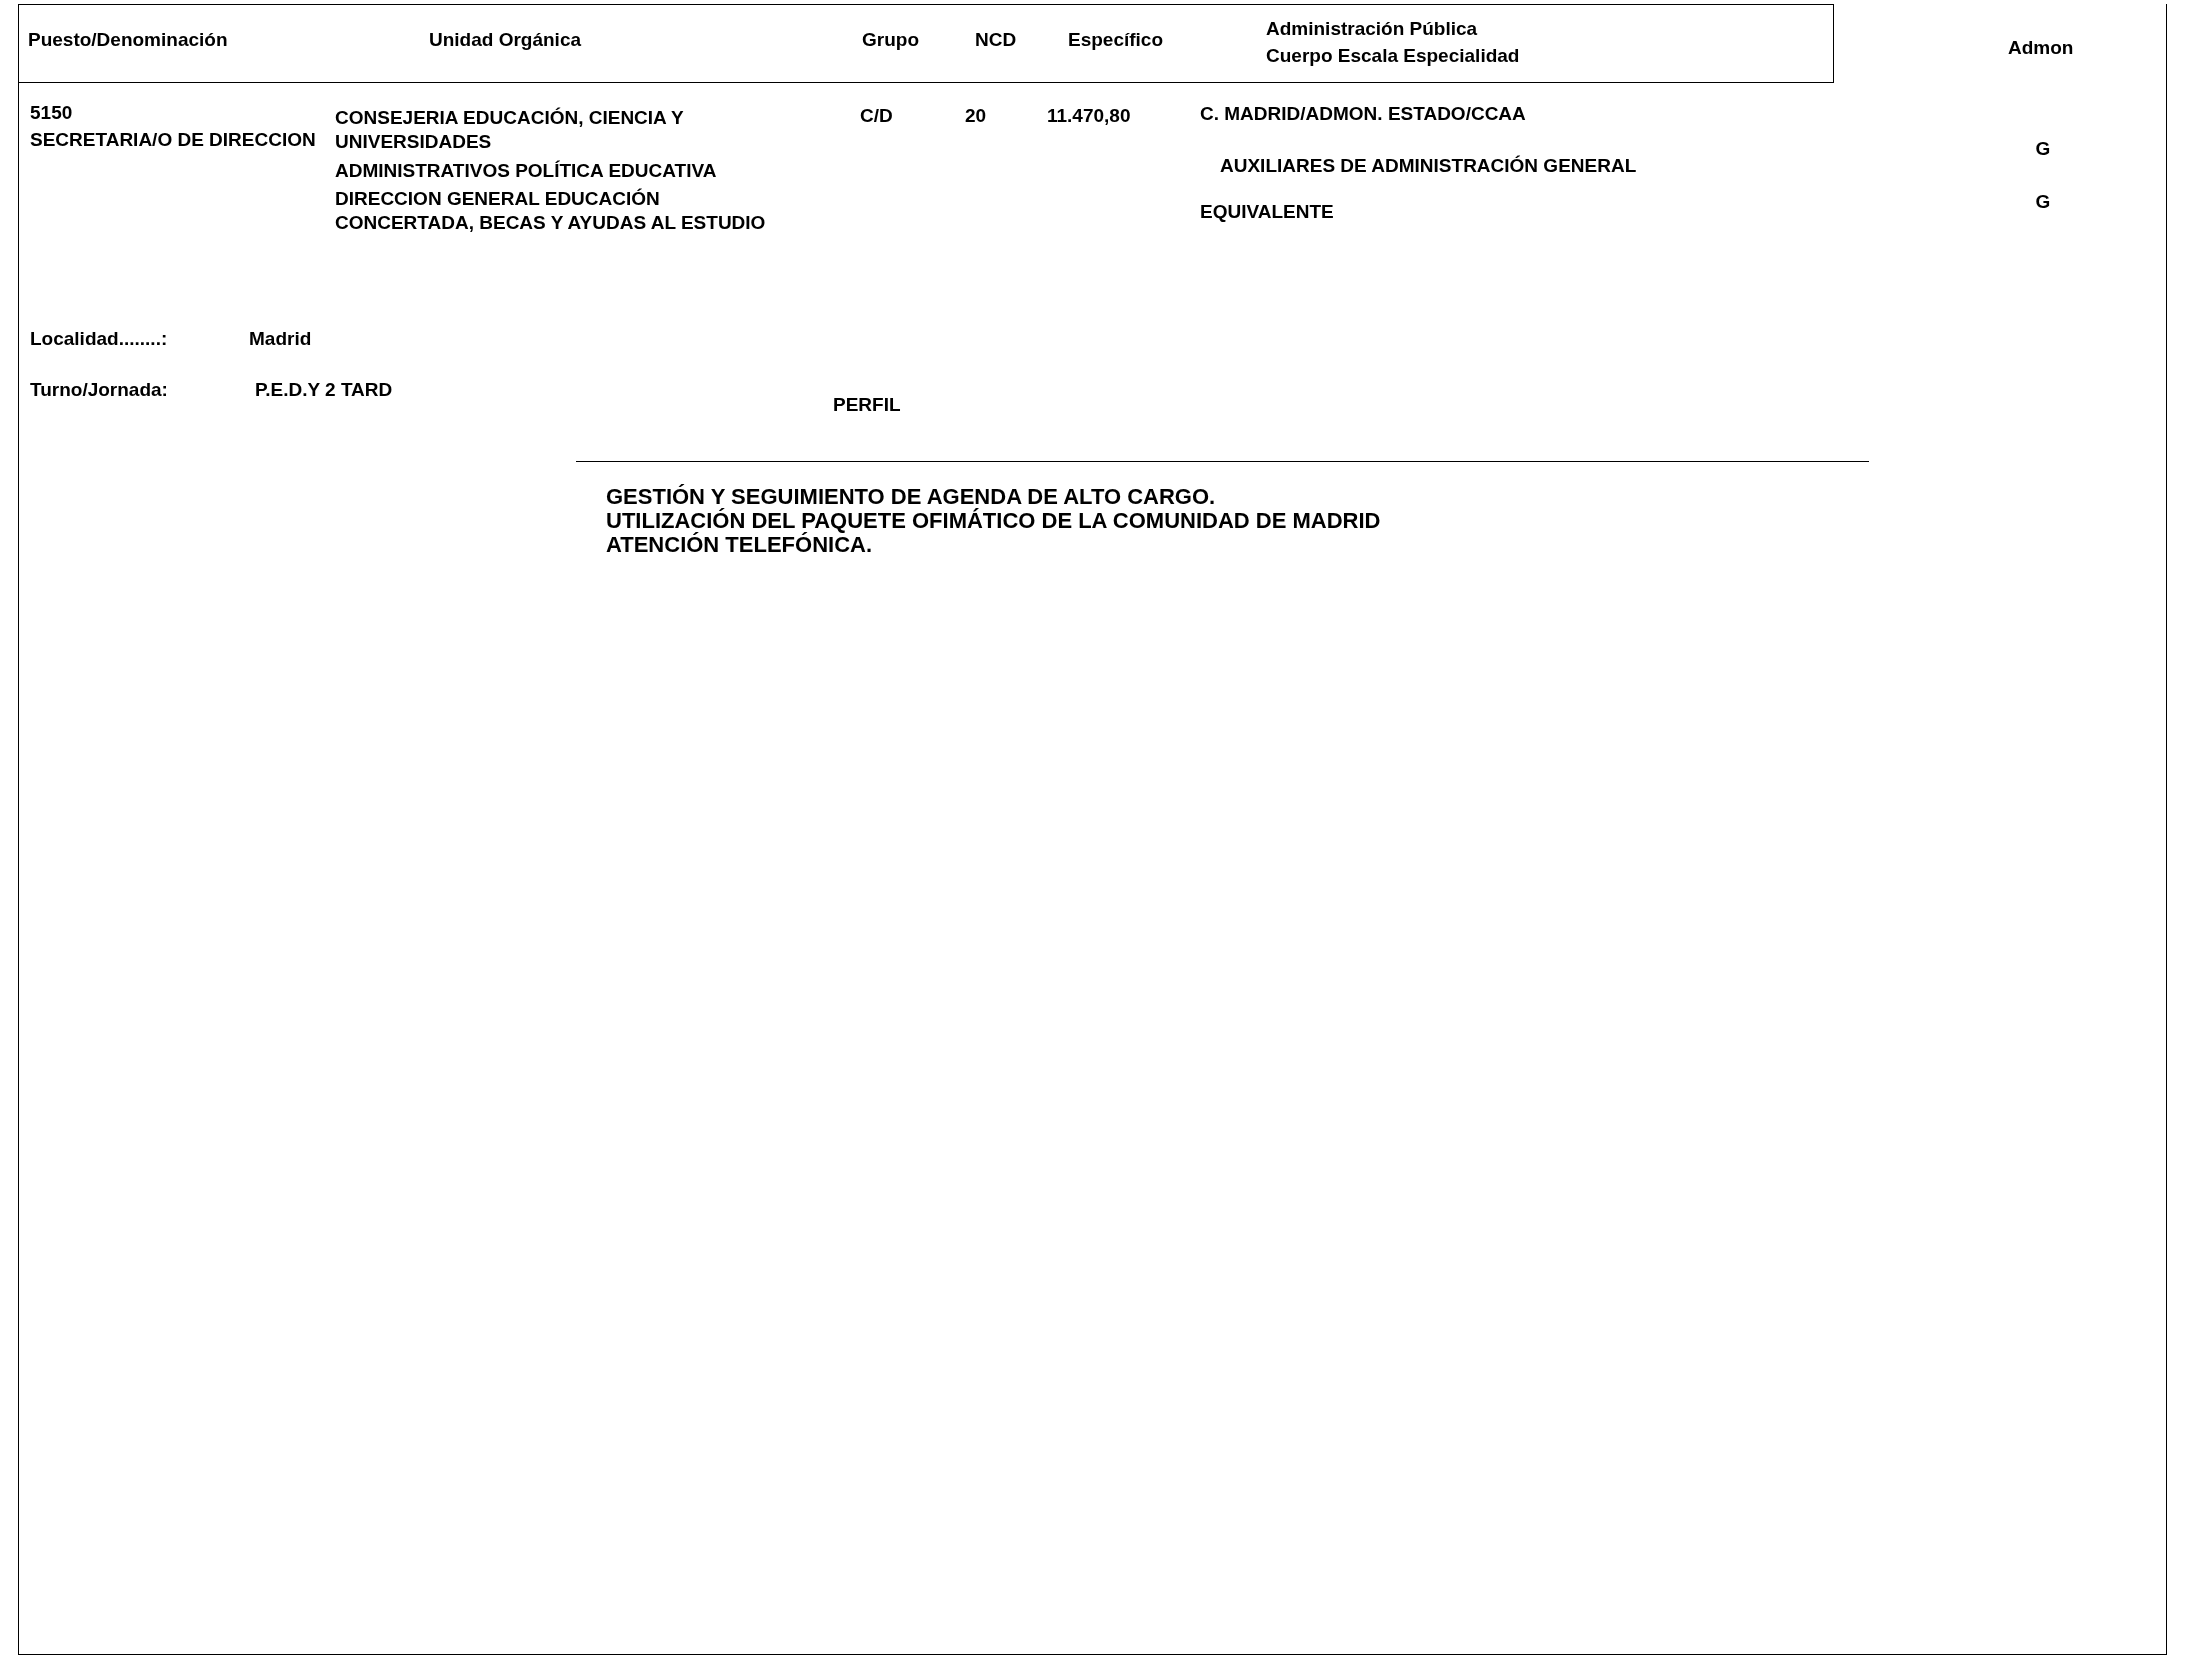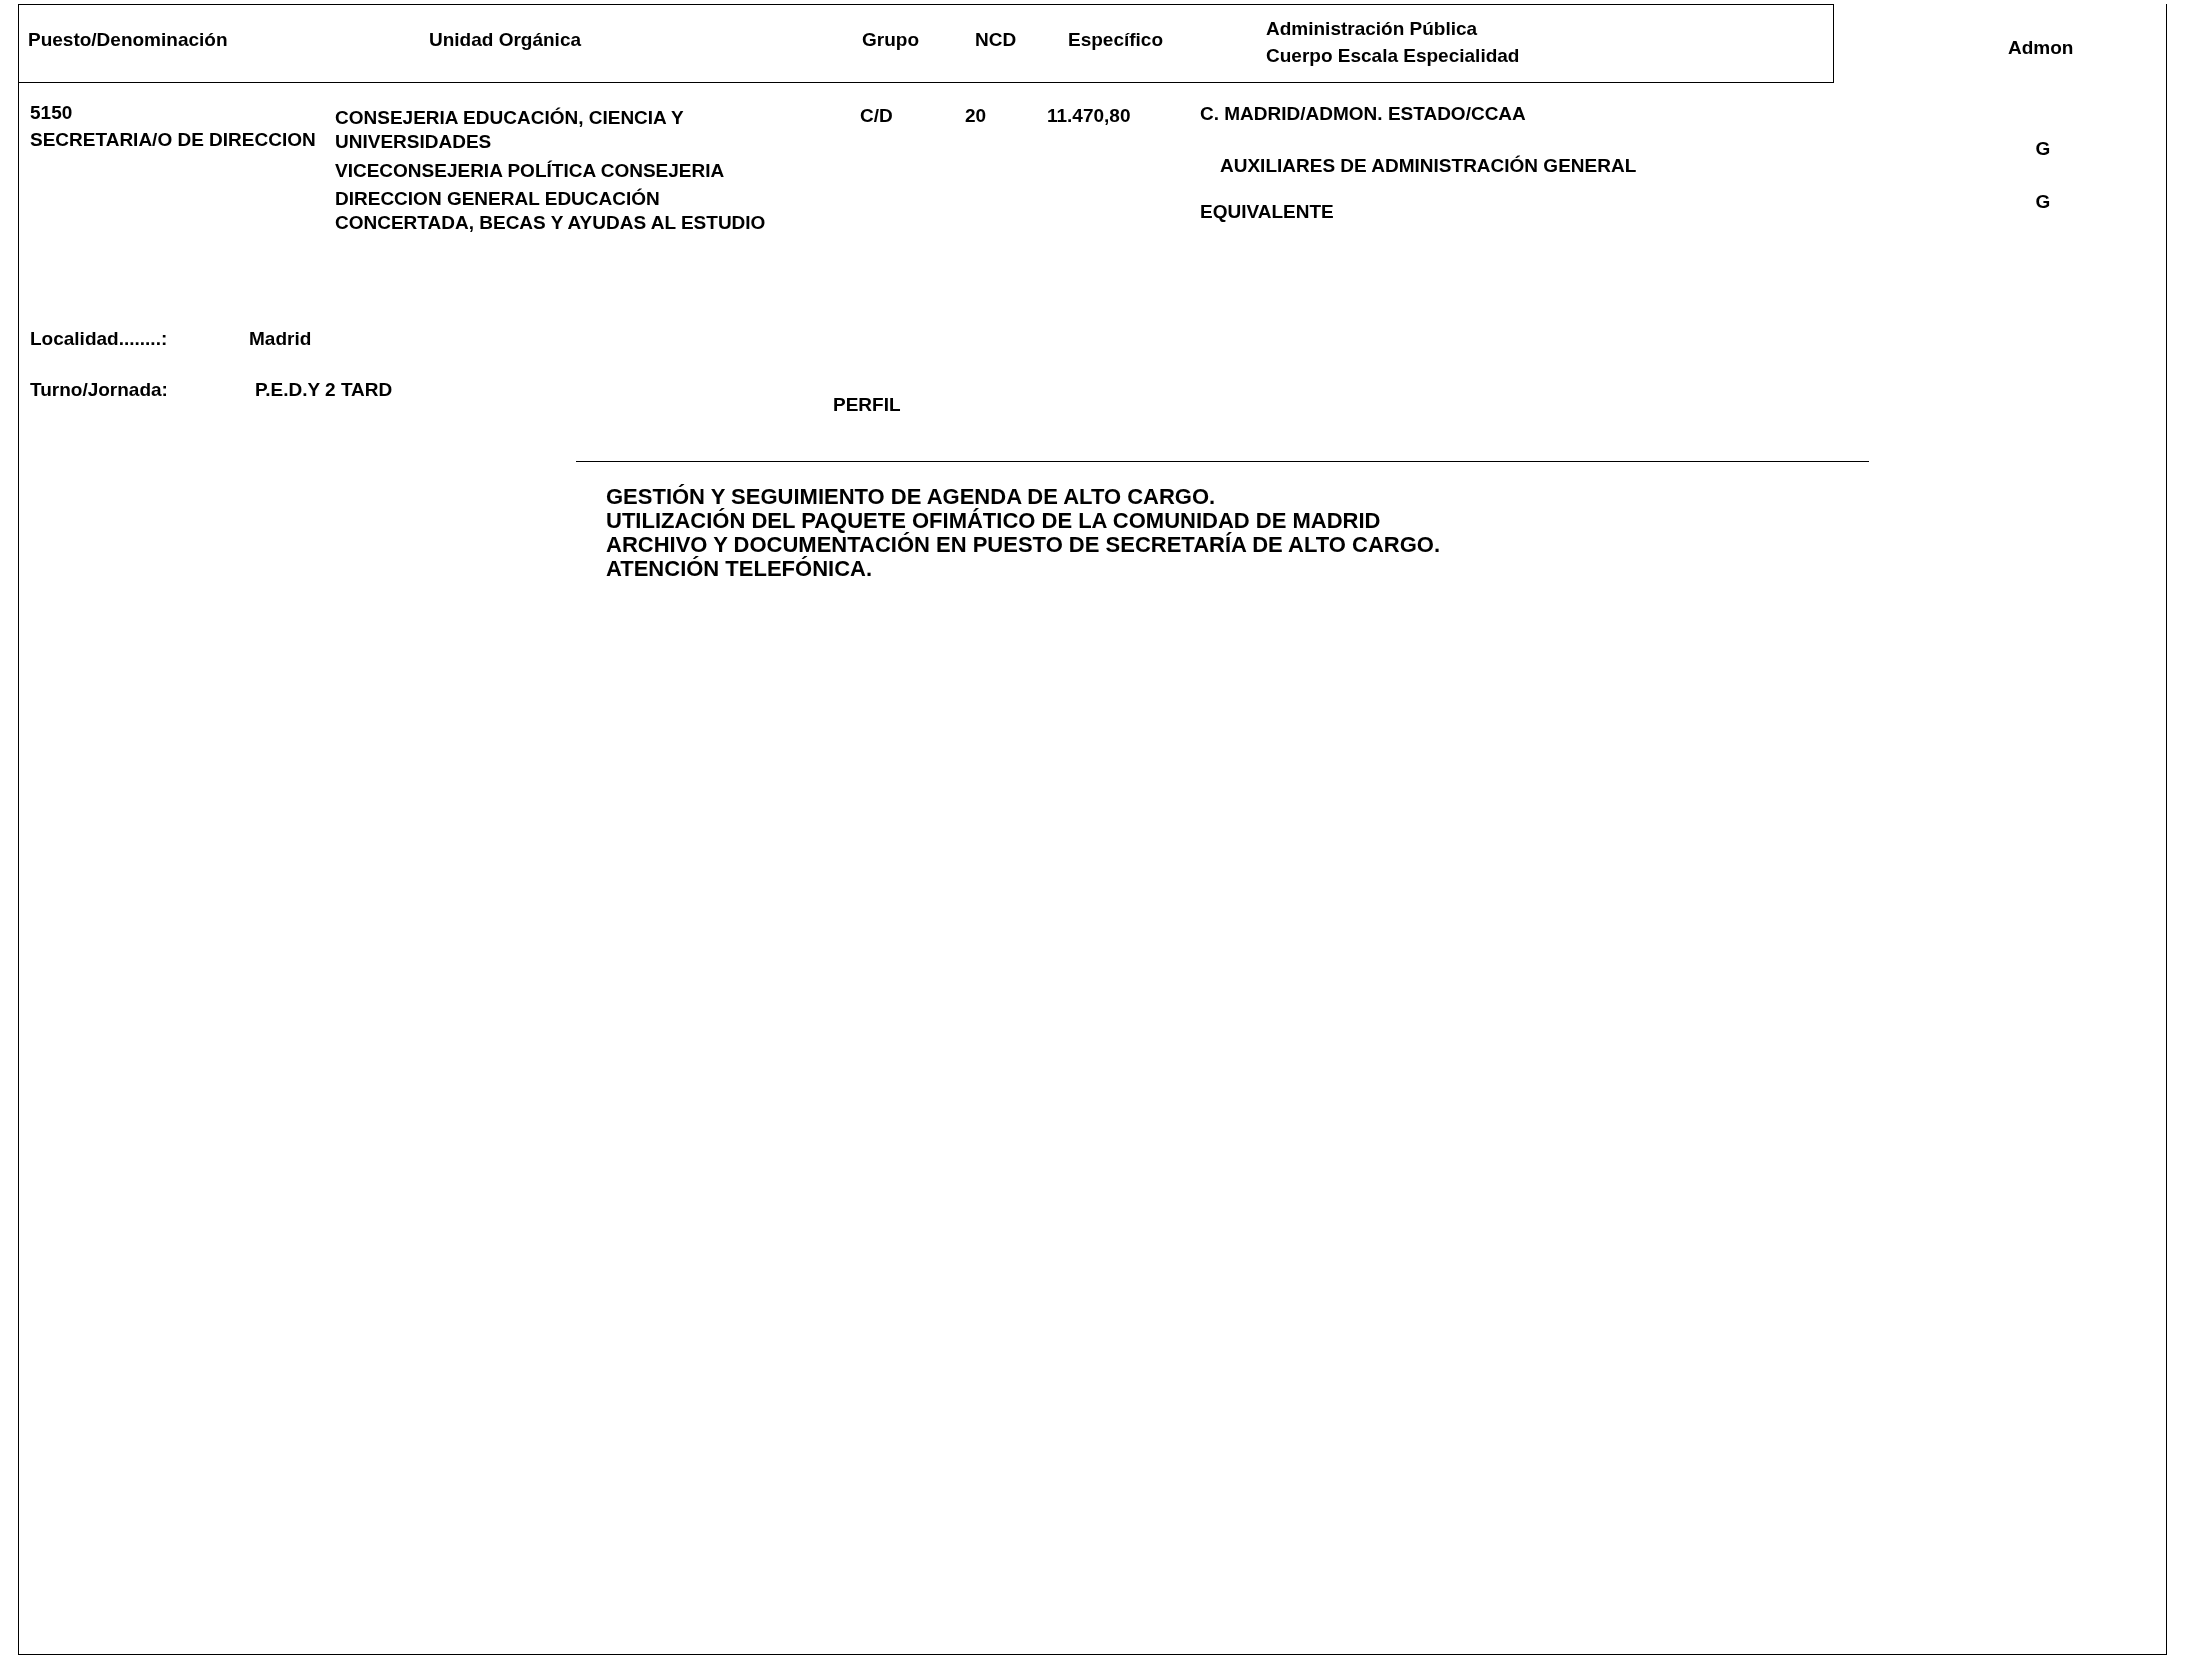--- a/index.html
+++ b/index.html
@@ -200,21 +200,21 @@
     <div class="hdr-cell hdr-admon">Admon</div>
   </div>
 
   <div class="row">
 
     <div class="cell-text puesto-code">5150</div>
     <div class="cell-text puesto-name">SECRETARIA/O DE DIRECCION</div>
 
     <div class="cell-text unidad">
       <p class="blk">CONSEJERIA EDUCACIÓN, CIENCIA Y UNIVERSIDADES</p>
-      <p class="blk">VICECONSEJERIA POLÍTICA CONSEJERIA</p>
+      <p class="blk">ADMINISTRATIVOS POLÍTICA EDUCATIVA</p>
       <p>DIRECCION GENERAL EDUCACIÓN CONCERTADA, BECAS Y AYUDAS AL ESTUDIO</p>
     </div>
 
     <div class="cell-text grupo">C/D</div>
     <div class="cell-text ncd">20</div>
     <div class="cell-text especifico">11.470,80</div>
 
     <div class="cell-text admin-block">
       <p class="admin-line">C. MADRID/ADMON. ESTADO/CCAA</p>
       <p class="admin-ind2">AUXILIARES DE ADMINISTRACIÓN GENERAL</p>
@@ -230,18 +230,17 @@
 
   <div class="cell-text label-turno">Turno/Jornada:</div>
   <div class="cell-text value-turno">P.E.D.Y 2 TARD</div>
 
   <div class="cell-text perfil-title">PERFIL</div>
   <div class="perfil-rule"></div>
 
   <div class="perfil-body">
     <p>GESTIÓN Y SEGUIMIENTO DE AGENDA DE ALTO CARGO.</p>
     <p>UTILIZACIÓN DEL PAQUETE OFIMÁTICO DE LA COMUNIDAD DE MADRID</p>
-    <p>ARCHIVO Y DOCUMENTACIÓN EN PUESTO DE SECRETARÍA DE ALTO CARGO.</p>
     <p>ATENCIÓN TELEFÓNICA.</p>
   </div>
 
 </div>
 
 
 </body></html>

